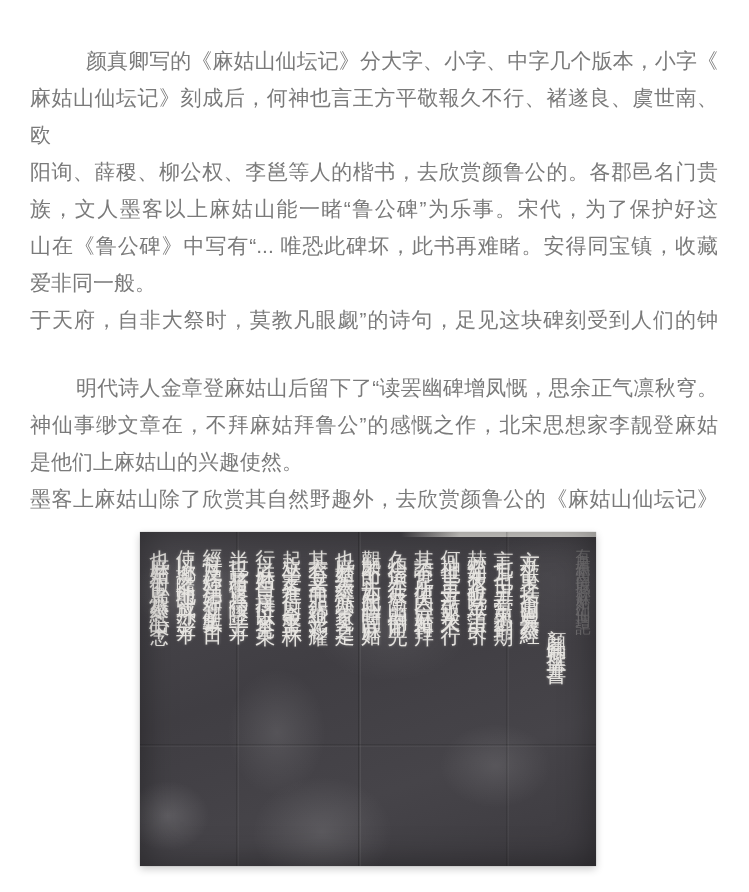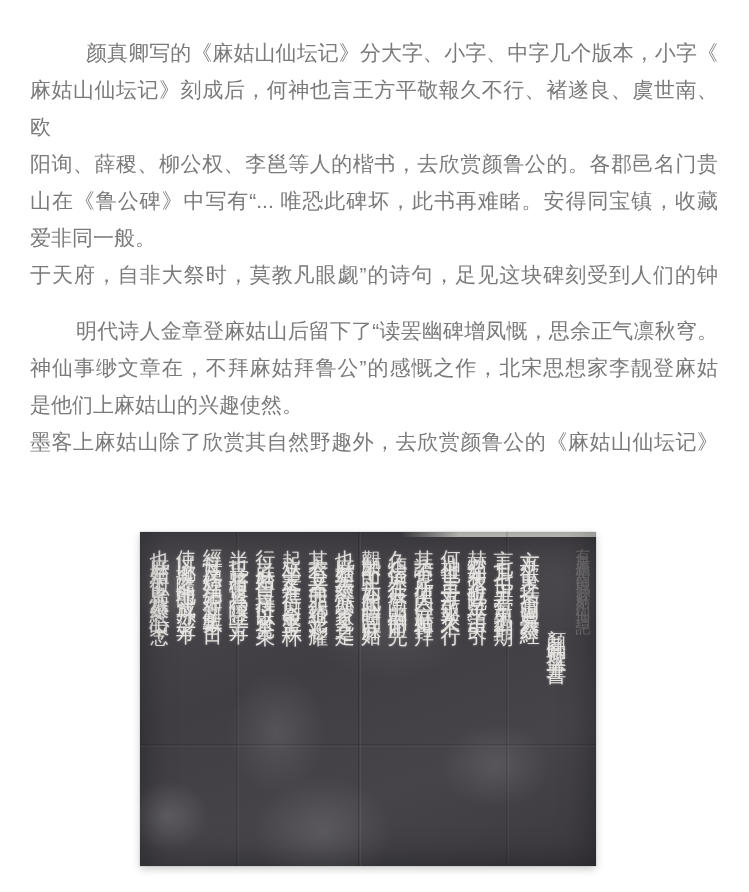--- a/index.html
+++ b/index.html
@@ -5,23 +5,23 @@
   html, body { margin: 0; padding: 0; }
   body {
     width: 749px; height: 892px;
     background: #ffffff;
     font-family: "Liberation Sans", sans-serif;
     overflow: hidden;
   }
   .page { position: relative; width: 749px; height: 892px; background: #ffffff; }
 
   
-  .text-block { position: absolute; left: 30px; top: 34px; width: 688px; }
+  .text-block { position: absolute; left: 30px; top: 42px; width: 688px; }
   .para { margin: 0; padding: 0; }
-  .para + .para { margin-top: 19px; }
+  .para + .para { margin-top: 31px; }
   .line {
     font-size: 21px;
     line-height: 37px;
     color: #7a7a7a;
     text-align: justify;
     text-align-last: justify;
     white-space: normal;
   }
   .line.last { text-align-last: left; }
   .line.indent1 { text-indent: 56px; }
@@ -104,20 +104,21 @@
 </head>
 <body>
 
 <div class="page">
 
   <div class="text-block">
     <div class="para" id="para1">
         <div class="line indent1">颜真卿写的《麻姑山仙坛记》分大字、小字、中字几个版本，小字《</div>
         <div class="line">麻姑山仙坛记》刻成后，何神也言王方平敬報久不行、褚遂良、虞世南、欧</div>
         <div class="line">阳询、薛稷、柳公权、李邕等人的楷书，去欣赏颜鲁公的。各郡邑名门贵</div>
+        <div class="line">族，文人墨客以上麻姑山能一睹“鲁公碑”为乐事。宋代，为了保护好这</div>
         <div class="line">山在《鲁公碑》中写有“... 唯恐此碑坏，此书再难睹。安得同宝镇，收藏</div>
         <div class="line last">爱非同一般。</div>
         <div class="line">于天府，自非大祭时，莫教凡眼觑”的诗句，足见这块碑刻受到人们的钟</div>
       </div>
     <div class="para" id="para2">
         <div class="line indent2">明代诗人金章登麻姑山后留下了“读罢幽碑增凤慨，思余正气凛秋穹。</div>
         <div class="line">神仙事缈文章在，不拜麻姑拜鲁公”的感慨之作，北宋思想家李靓登麻姑</div>
         <div class="line last">是他们上麻姑山的兴趣使然。</div>
         <div class="line">墨客上麻姑山除了欣赏其自然野趣外，去欣赏颜鲁公的《麻姑山仙坛记》</div>
       </div>

